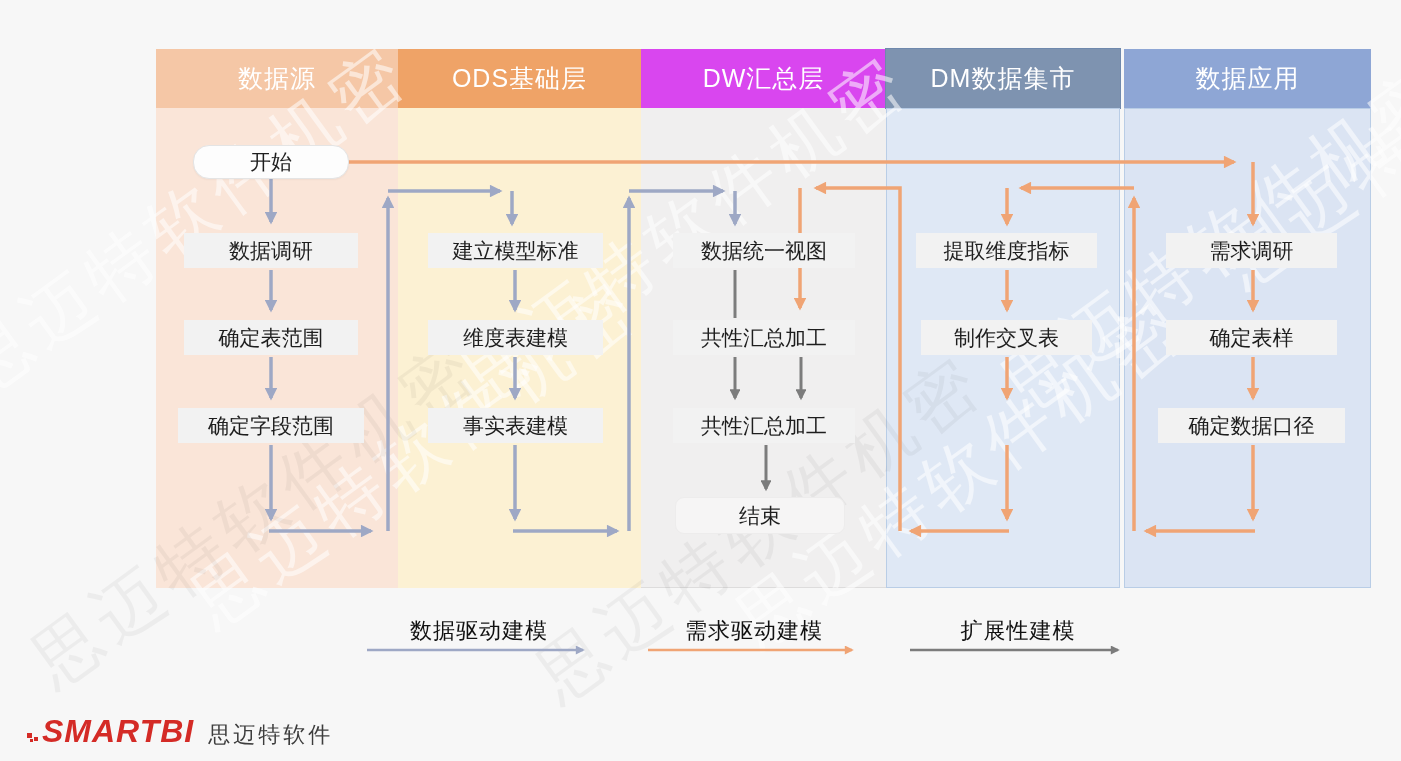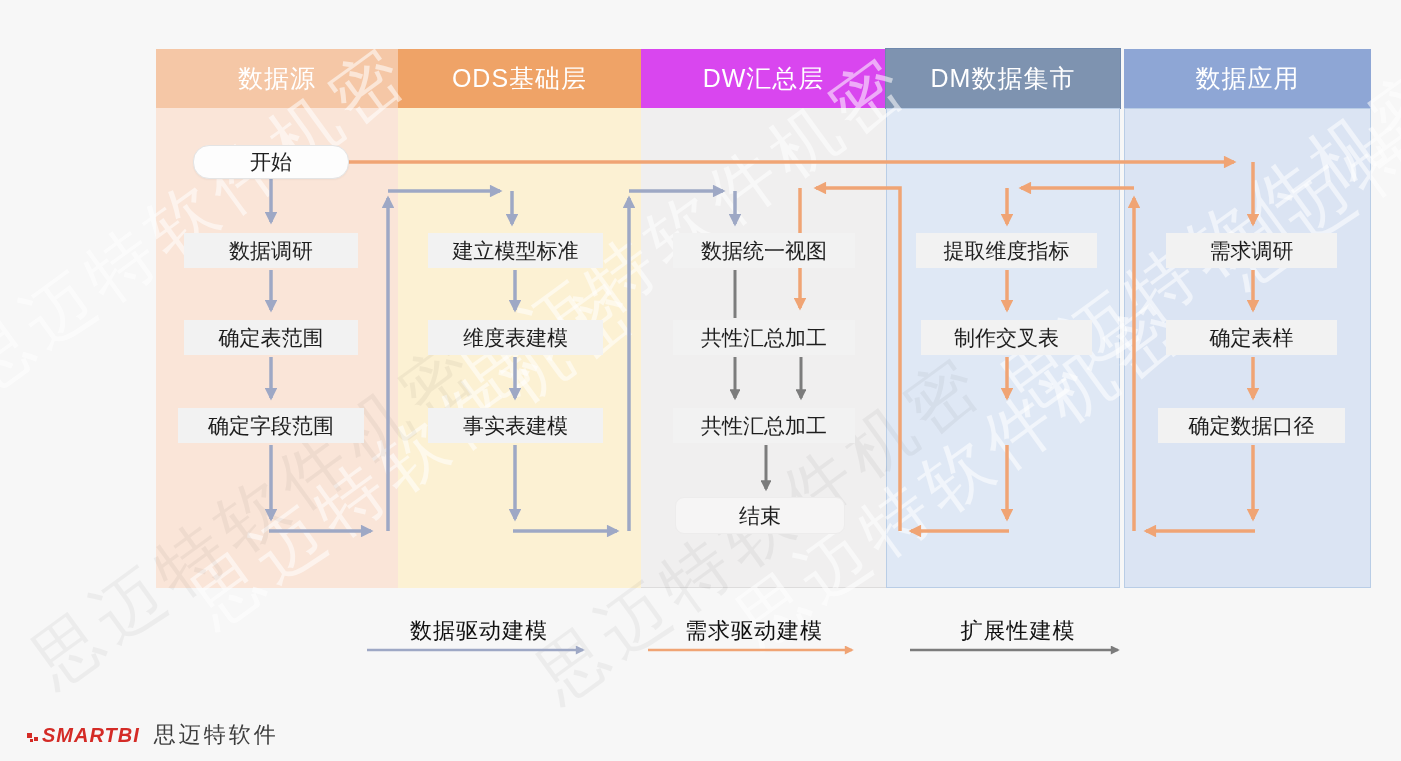--- a/index.html
+++ b/index.html
@@ -74,21 +74,21 @@
   #legend3{left:910px;width:216px;}
 
   
   .logo{position:absolute;left:26px;top:712px;z-index:3;display:flex;align-items:baseline;}
   .logo-mark{position:relative;width:16px;height:30px;}
   .logo-mark i{position:absolute;background:#D42B26;display:block;}
   .logo-mark i:nth-child(1){width:5px;height:5px;left:1px;top:21px;}
   .logo-mark i:nth-child(2){width:4px;height:4px;left:8px;top:25px;}
   .logo-mark i:nth-child(3){width:3px;height:3px;left:4px;top:27px;}
   .logo-brand{
-    color:#D42B26;font-size:20px;font-weight:bold;font-style:italic;
+    color:#D42B26;font-size:32px;font-weight:bold;font-style:italic;
     letter-spacing:1px;margin-right:14px;
   }
   .logo-company{color:#3D3D3D;font-size:22px;letter-spacing:3px;}
 </style>
 </head>
 <body>
 
 <div class="stage">
 
   <div class="col" id="col1">

